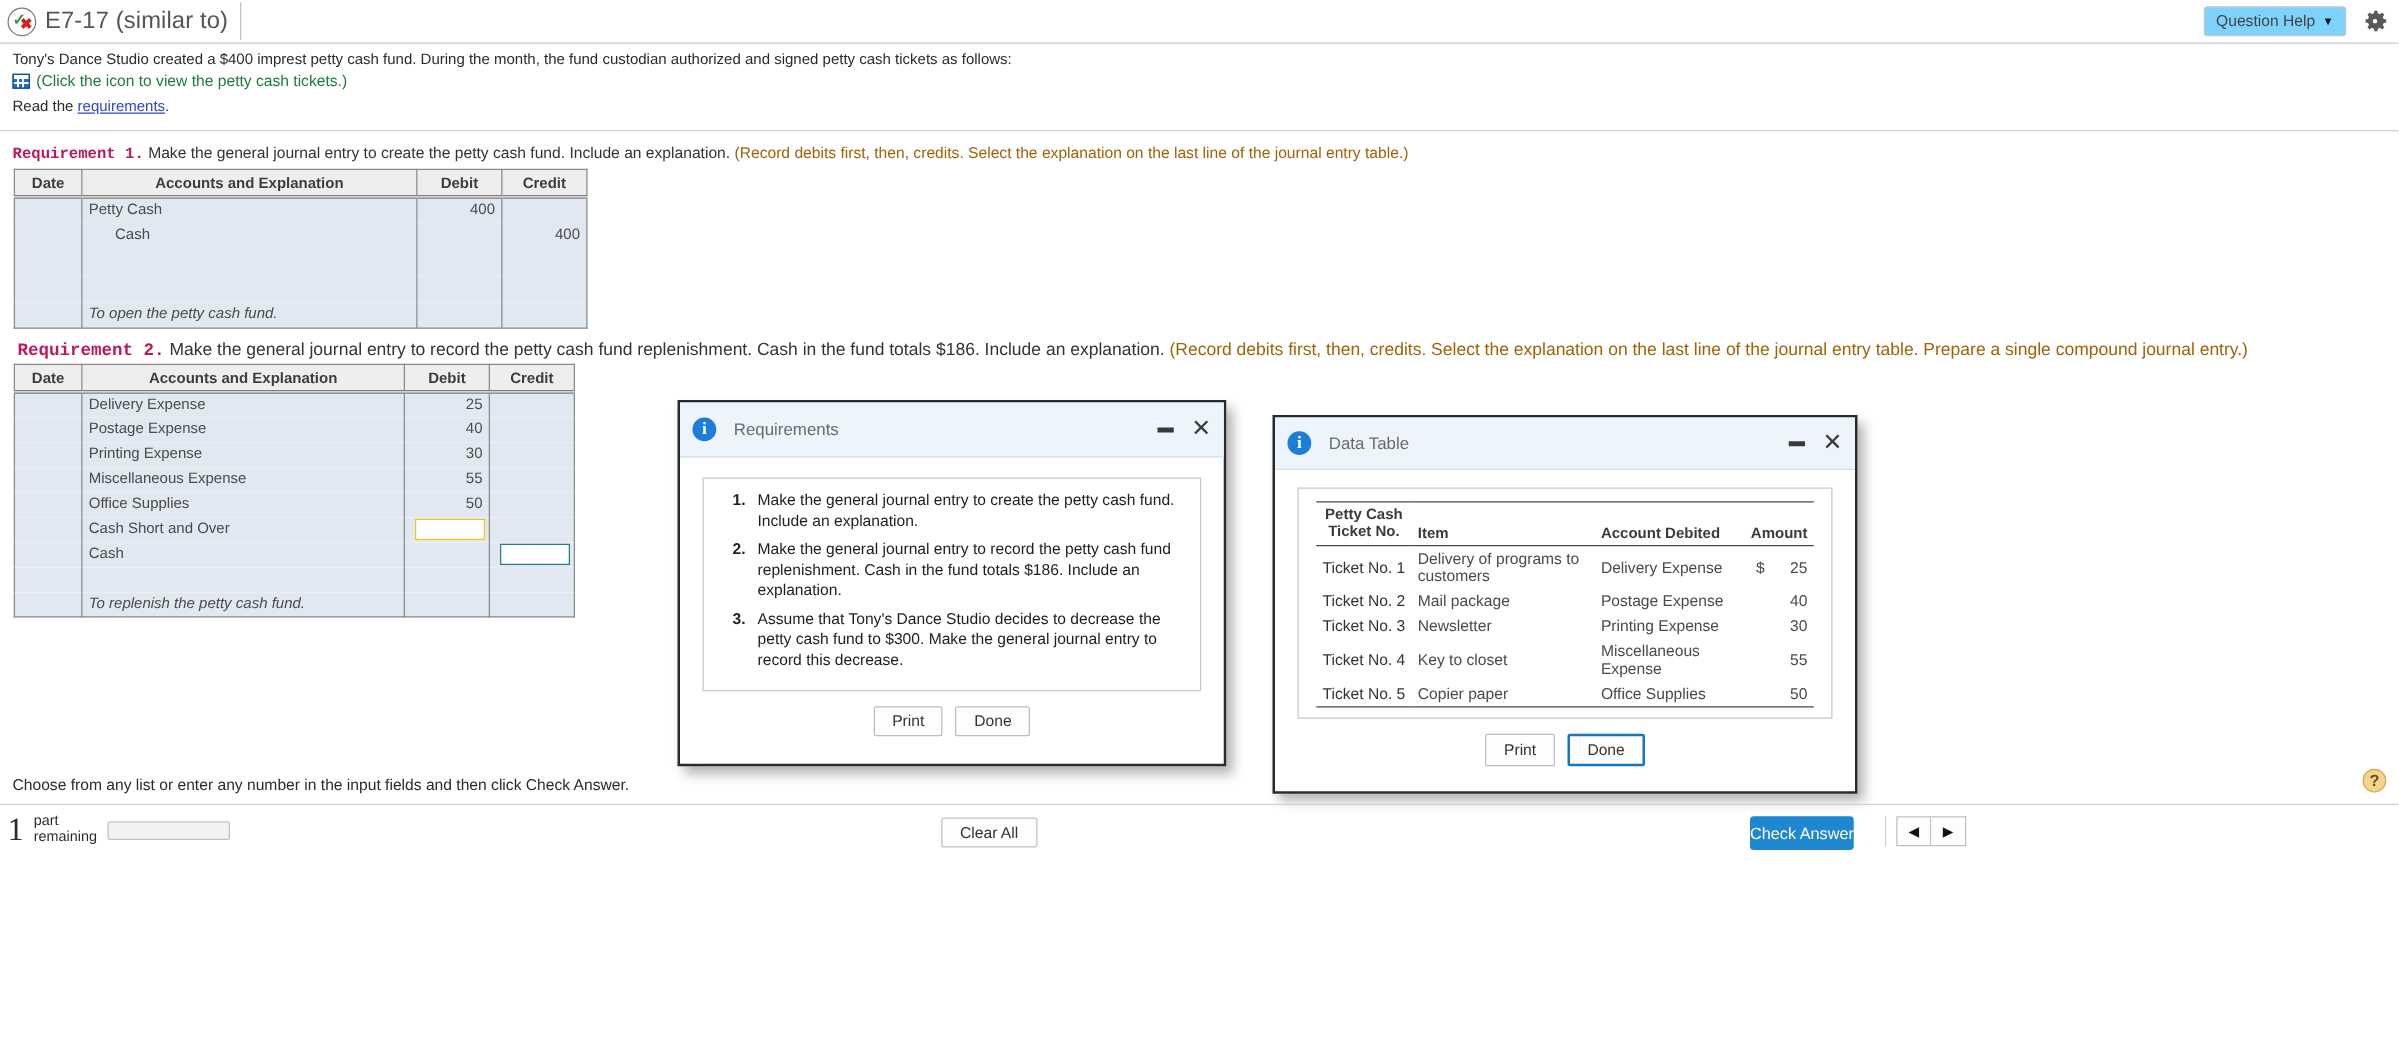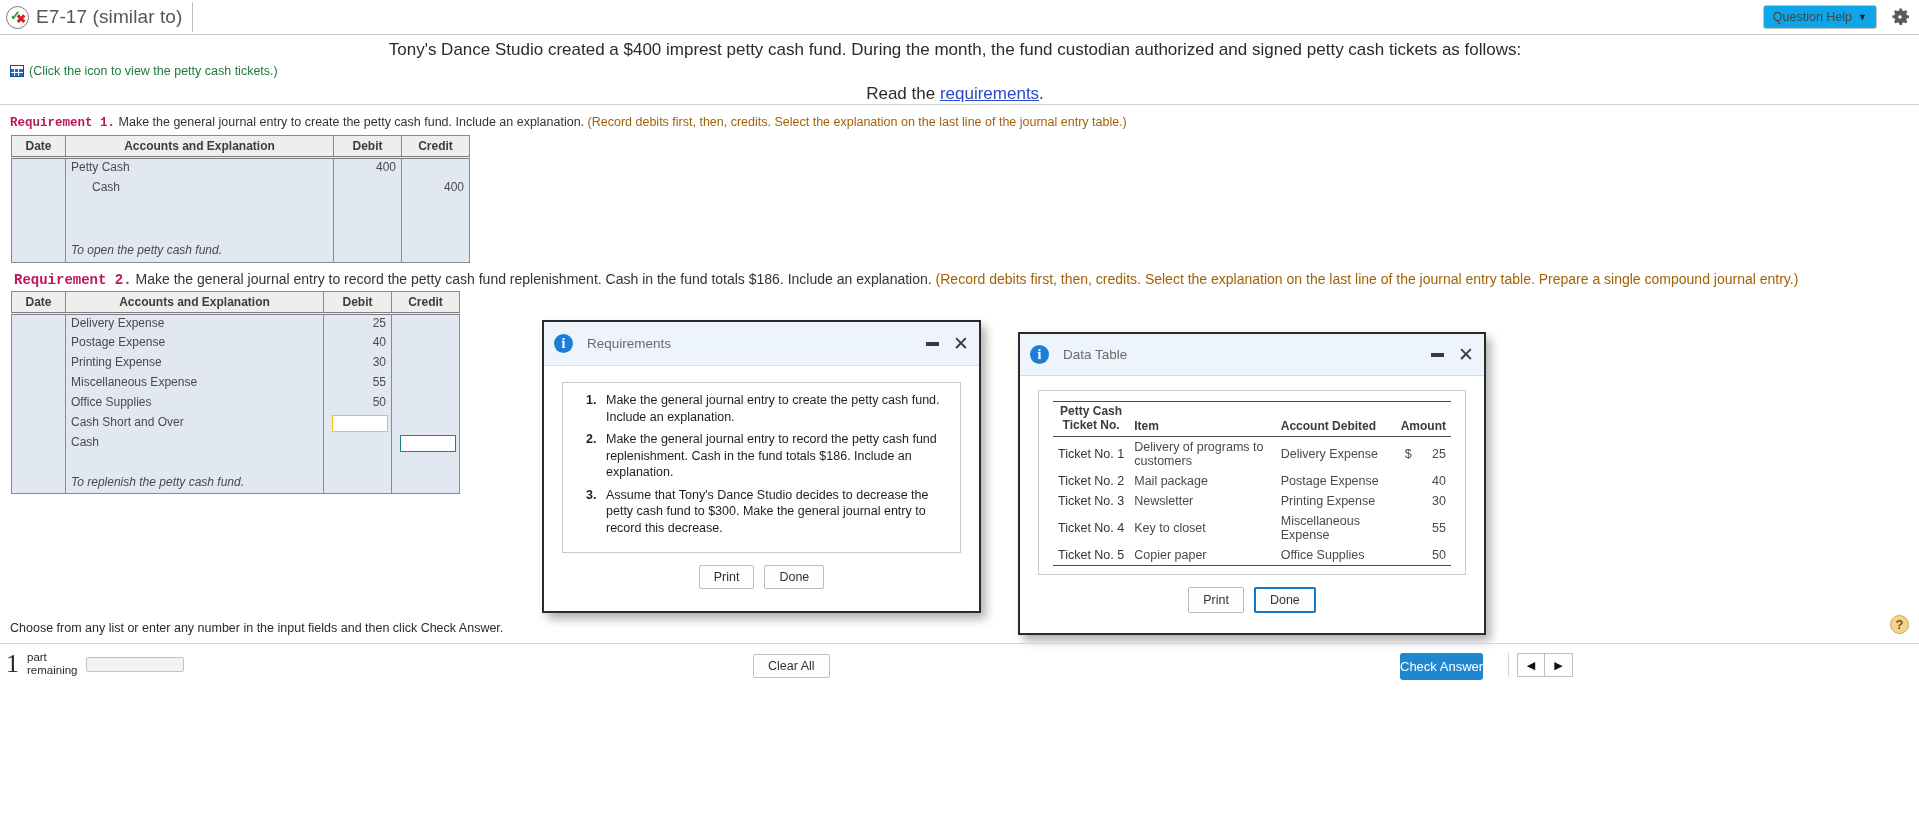--- a/index.html
+++ b/index.html
@@ -38,32 +38,32 @@
     position: absolute; left: 9px; top: 6px;
     font-size: 12px; color: #d32020; font-weight: bold; line-height: 1;
   }
   .qtitle {
     font-size: 19px; color: #555555; letter-spacing: .1px; white-space: nowrap;
   }
   .qhelp-btn {
     position: absolute; right: 42px; top: 5px;
     height: 24px; padding: 0 9px;
     display: flex; align-items: center; gap: 6px;
-    background: #0ea5e9; border: 1px solid #c5c5c5; border-radius: 3px;
+    background: #7dd3fc; border: 1px solid #c5c5c5; border-radius: 3px;
     font-size: 12.5px; color: #444444; cursor: pointer;
   }
   .caret-down { font-size: 9px; color: #111; }
   .gear-icon {
     position: absolute; right: 8px; top: 6px; width: 22px; height: 22px;
     cursor: pointer;
   }
 
   
   .intro { position: absolute; left: 10px; top: 40px; width: 1890px; }
-  .intro p { margin: 0 0 4px 0; font-size: 17px; color: #2b2b2b; text-align: center; }
+  .intro p { margin: 0 0 4px 0; font-size: 12px; color: #2b2b2b; }
   .icon-line { display: flex; align-items: center; gap: 5px; margin: 2px 0 6px 0; }
   .grid-icon {
     width: 14px; height: 12px; background: #1f6fc4;
     border: 1px solid #0d4e92; display: block; flex: none;
     background-image:
       linear-gradient(to right, transparent 3px, #ffffff 3px, #ffffff 4px, transparent 4px,
         transparent 7px, #ffffff 7px, #ffffff 8px, transparent 8px),
       linear-gradient(to bottom, #ffffff 0, #ffffff 3px, transparent 3px,
         transparent 6px, #ffffff 6px, #ffffff 7px, transparent 7px);
   }

